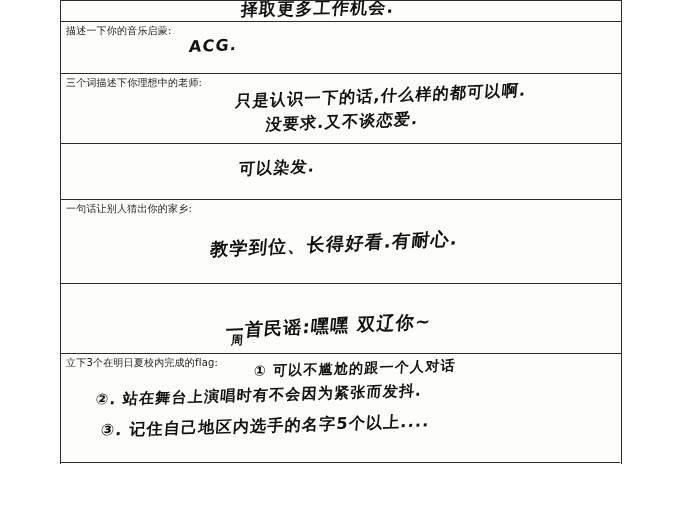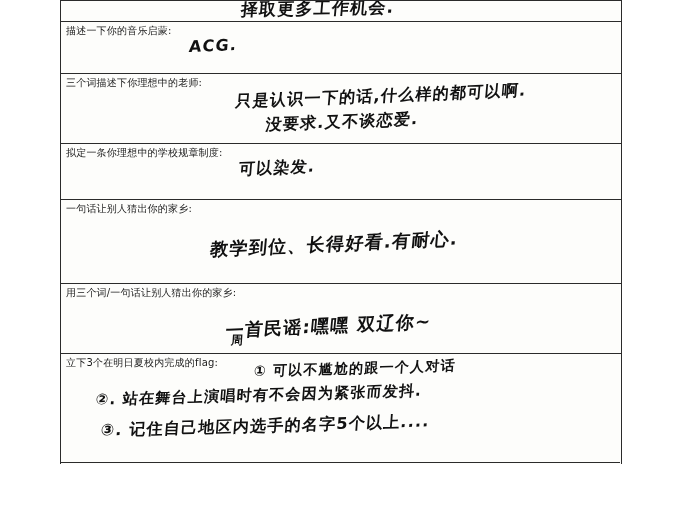--- a/index.html
+++ b/index.html
@@ -117,31 +117,29 @@
       <span class="answer hw2">ACG.</span>
     </div>
 
     <div class="row r-classmate">
       <span class="prompt">三个词描述下你理想中的老师:</span>
       <span class="answer hw2 answer-a">只是认识一下的话,什么样的都可以啊.</span>
       <span class="answer hw2 answer-b">没要求.又不谈恋爱.</span>
     </div>
 
     <div class="row r-rule">
-      <span class="prompt">拟定一条你理想中的学校规章制度:</span>
       <span class="answer hw2">可以染发.</span>
     </div>
 
     <div class="row r-teacher">
       <span class="prompt">一句话让别人猜出你的家乡:</span>
       <span class="answer hw4">教学到位、长得好看.有耐心.</span>
     </div>
 
     <div class="row r-hometown">
-      <span class="prompt">用三个词/一句话让别人猜出你的家乡:</span>
       <span class="answer hw4 answer-a">一首民谣:嘿嘿 双辽你~</span>
       <span class="answer hw1 answer-b">周</span>
     </div>
 
     <div class="row r-flag">
       <span class="prompt">立下3个在明日夏校内完成的flag:</span>
       <span class="answer fl1">① 可以不尴尬的跟一个人对话</span>
       <span class="answer fl2">②. 站在舞台上演唱时有不会因为紧张而发抖.</span>
       <span class="answer fl3">③. 记住自己地区内选手的名字5个以上....</span>
     </div>

